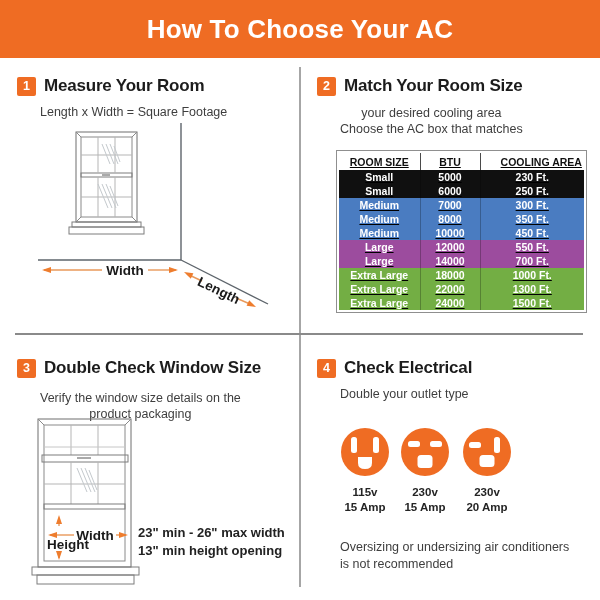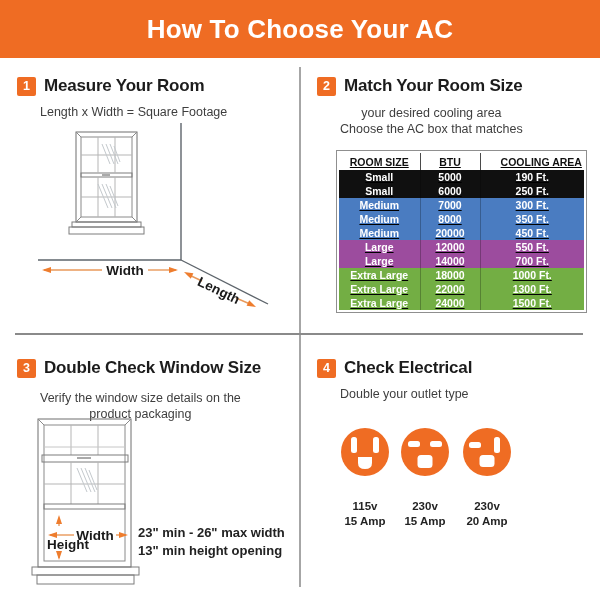--- a/index.html
+++ b/index.html
@@ -34,21 +34,21 @@
      border-right:1px solid #4a4a4a;padding:0 2px;white-space:nowrap;}
   th:last-child{border-right:none;padding-left:20px;}
   td{font-size:10.5px;font-weight:bold;color:#fff;text-align:center;height:14px;
      border-right:1px solid rgba(0,0,0,.25);padding:0 2px;white-space:nowrap;}
   td:last-child{border-right:none;}
 
   .note{position:absolute;left:138px;top:190px;font-size:13px;font-weight:bold;color:#222;line-height:18px;}
   .note span{display:block;}
 
   .outlet{position:absolute;width:64px;text-align:center;}
-  .outlet .lbl{margin-top:17px;font-size:11.5px;font-weight:bold;color:#242424;line-height:15px;}
+  .outlet .lbl{margin-top:3px;font-size:11.5px;font-weight:bold;color:#242424;line-height:15px;}
   .outlet .lbl span{display:block;}
 
   .footnote{position:absolute;left:40px;top:205px;font-size:12.5px;color:#3e3e3e;line-height:17px;}
   .footnote span{display:block;}
 
   .illu{position:absolute;}
 </style>
 </head>
 <body>
 
@@ -146,40 +146,40 @@
           <tr>
             <th>ROOM SIZE</th>
             <th>BTU</th>
             <th>COOLING AREA</th>
           </tr>
         </thead>
         <tbody>
             <tr style="background: rgb(16, 16, 16);">
               <td>Small</td>
               <td>5000</td>
-              <td>190 Ft.</td>
+              <td>230 Ft.</td>
             </tr>
             <tr style="background: rgb(16, 16, 16);">
               <td>Small</td>
               <td>6000</td>
               <td>250 Ft.</td>
             </tr>
             <tr style="background: rgb(74, 124, 193);">
               <td>Medium</td>
               <td>7000</td>
               <td>300 Ft.</td>
             </tr>
             <tr style="background: rgb(74, 124, 193);">
               <td>Medium</td>
               <td>8000</td>
               <td>350 Ft.</td>
             </tr>
             <tr style="background: rgb(74, 124, 193);">
               <td>Medium</td>
-              <td>20000</td>
+              <td>10000</td>
               <td>450 Ft.</td>
             </tr>
             <tr style="background: rgb(156, 76, 158);">
               <td>Large</td>
               <td>12000</td>
               <td>550 Ft.</td>
             </tr>
             <tr style="background: rgb(156, 76, 158);">
               <td>Large</td>
               <td>14000</td>
@@ -307,15 +307,19 @@
         <rect x="-18" y="-10" width="12" height="6" rx="2.5" fill="#fff"></rect>
         <rect x="7" y="-15" width="6" height="16" rx="2.5" fill="#fff"></rect>
         <rect x="-7.5" y="3" width="15" height="12" rx="3.5" fill="#fff"></rect>
       </svg>
       <div class="lbl">
         <span>230v</span>
         <span>20 Amp</span>
       </div>
     </div>
 
+    <div class="footnote">
+      <span>Oversizing or undersizing air conditioners</span>
+      <span>is not recommended</span>
+    </div>
   </section>
 
 </div>
 
 </body></html>

